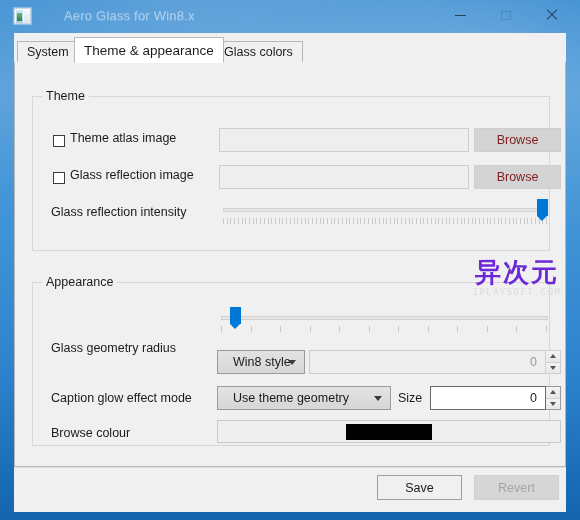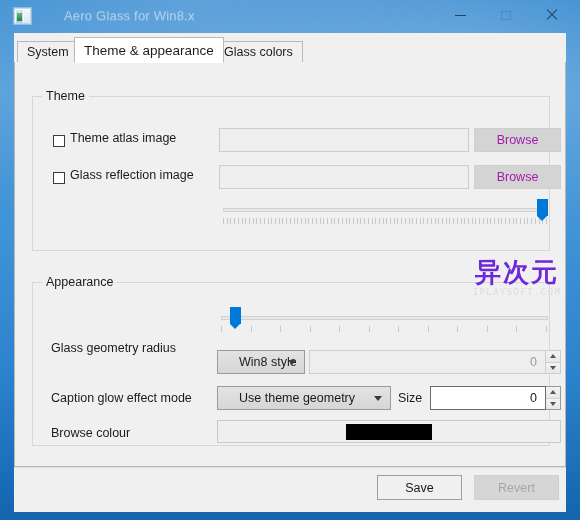--- a/index.html
+++ b/index.html
@@ -105,21 +105,21 @@
   .cbx{position:absolute;width:12px;height:12px;border:1px solid #3b3b3b;background:#fff;box-sizing:border-box;}
 
   
   .field-dis{
     position:absolute;background:#eeeeee;border:1px solid #cdcdcd;box-sizing:border-box;
   }
   
   .btn-dis{
     position:absolute;background:#d4d4d4;border:1px solid #cfcfcf;box-sizing:border-box;
     display:flex;align-items:center;justify-content:center;
-    font-size:12.5px;color:#a21caf;
+    font-size:12.5px;color:#7f1d1d;
   }
 
   
   .slider{position:absolute;}
   .slider .track{
     position:absolute;left:0;top:6px;width:100%;height:4px;
     background:#e6e6e6;border:1px solid #d2d2d2;box-sizing:border-box;
   }
   .slider .ticks{position:absolute;left:0;top:16px;width:100%;height:6px;overflow:hidden;}
   .slider .ticks i{position:absolute;top:0;width:1px;height:6px;background:#c9c9c9;}
@@ -134,21 +134,21 @@
   }
 
   
   .combo{
     position:absolute;box-sizing:border-box;
     background:linear-gradient(180deg,#e3e3e3,#d6d6d6);
     border:1px solid #9a9a9a;
     font-size:12.5px;color:#1b1b1b;
     display:flex;align-items:center;
   }
-  .combo .cb-text{padding-left:21px;white-space:nowrap;}
+  .combo .cb-text{padding-left:15px;white-space:nowrap;}
   .combo .cb-arrow{
     position:absolute;right:8px;top:50%;margin-top:-2px;
     width:0;height:0;border-left:4px solid transparent;border-right:4px solid transparent;
     border-top:5px solid #3a3a3a;
   }
 
   
   .spin{position:absolute;display:flex;align-items:stretch;}
   .spin .sp-field{
     flex:1;box-sizing:border-box;
@@ -246,20 +246,21 @@
       <div class="cbx" style="left:38px;top:73px;"></div>
       <div class="row-label" style="left:55px;top:69px;">Theme atlas image</div>
       <div class="field-dis" style="left:204px;top:66px;width:250px;height:24px;"></div>
       <div class="btn-dis" style="left:459px;top:66px;width:87px;height:24px;">Browse</div>
 
       <div class="cbx" style="left:38px;top:110px;"></div>
       <div class="row-label" style="left:55px;top:106px;">Glass reflection image</div>
       <div class="field-dis" style="left:204px;top:103px;width:250px;height:24px;"></div>
       <div class="btn-dis" style="left:459px;top:103px;width:87px;height:24px;">Browse</div>
 
+      <div class="row-label" style="left:36px;top:143px;">Glass reflection intensity</div>
       <div class="slider" id="slider-intensity" style="left:208px;top:140px;width:325px;height:22px;">
         <div class="track"></div>
         <div class="ticks">
             <i style="left:0px"></i>
             <i style="left:4px"></i>
             <i style="left:7px"></i>
             <i style="left:11px"></i>
             <i style="left:15px"></i>
             <i style="left:19px"></i>
             <i style="left:22px"></i>

